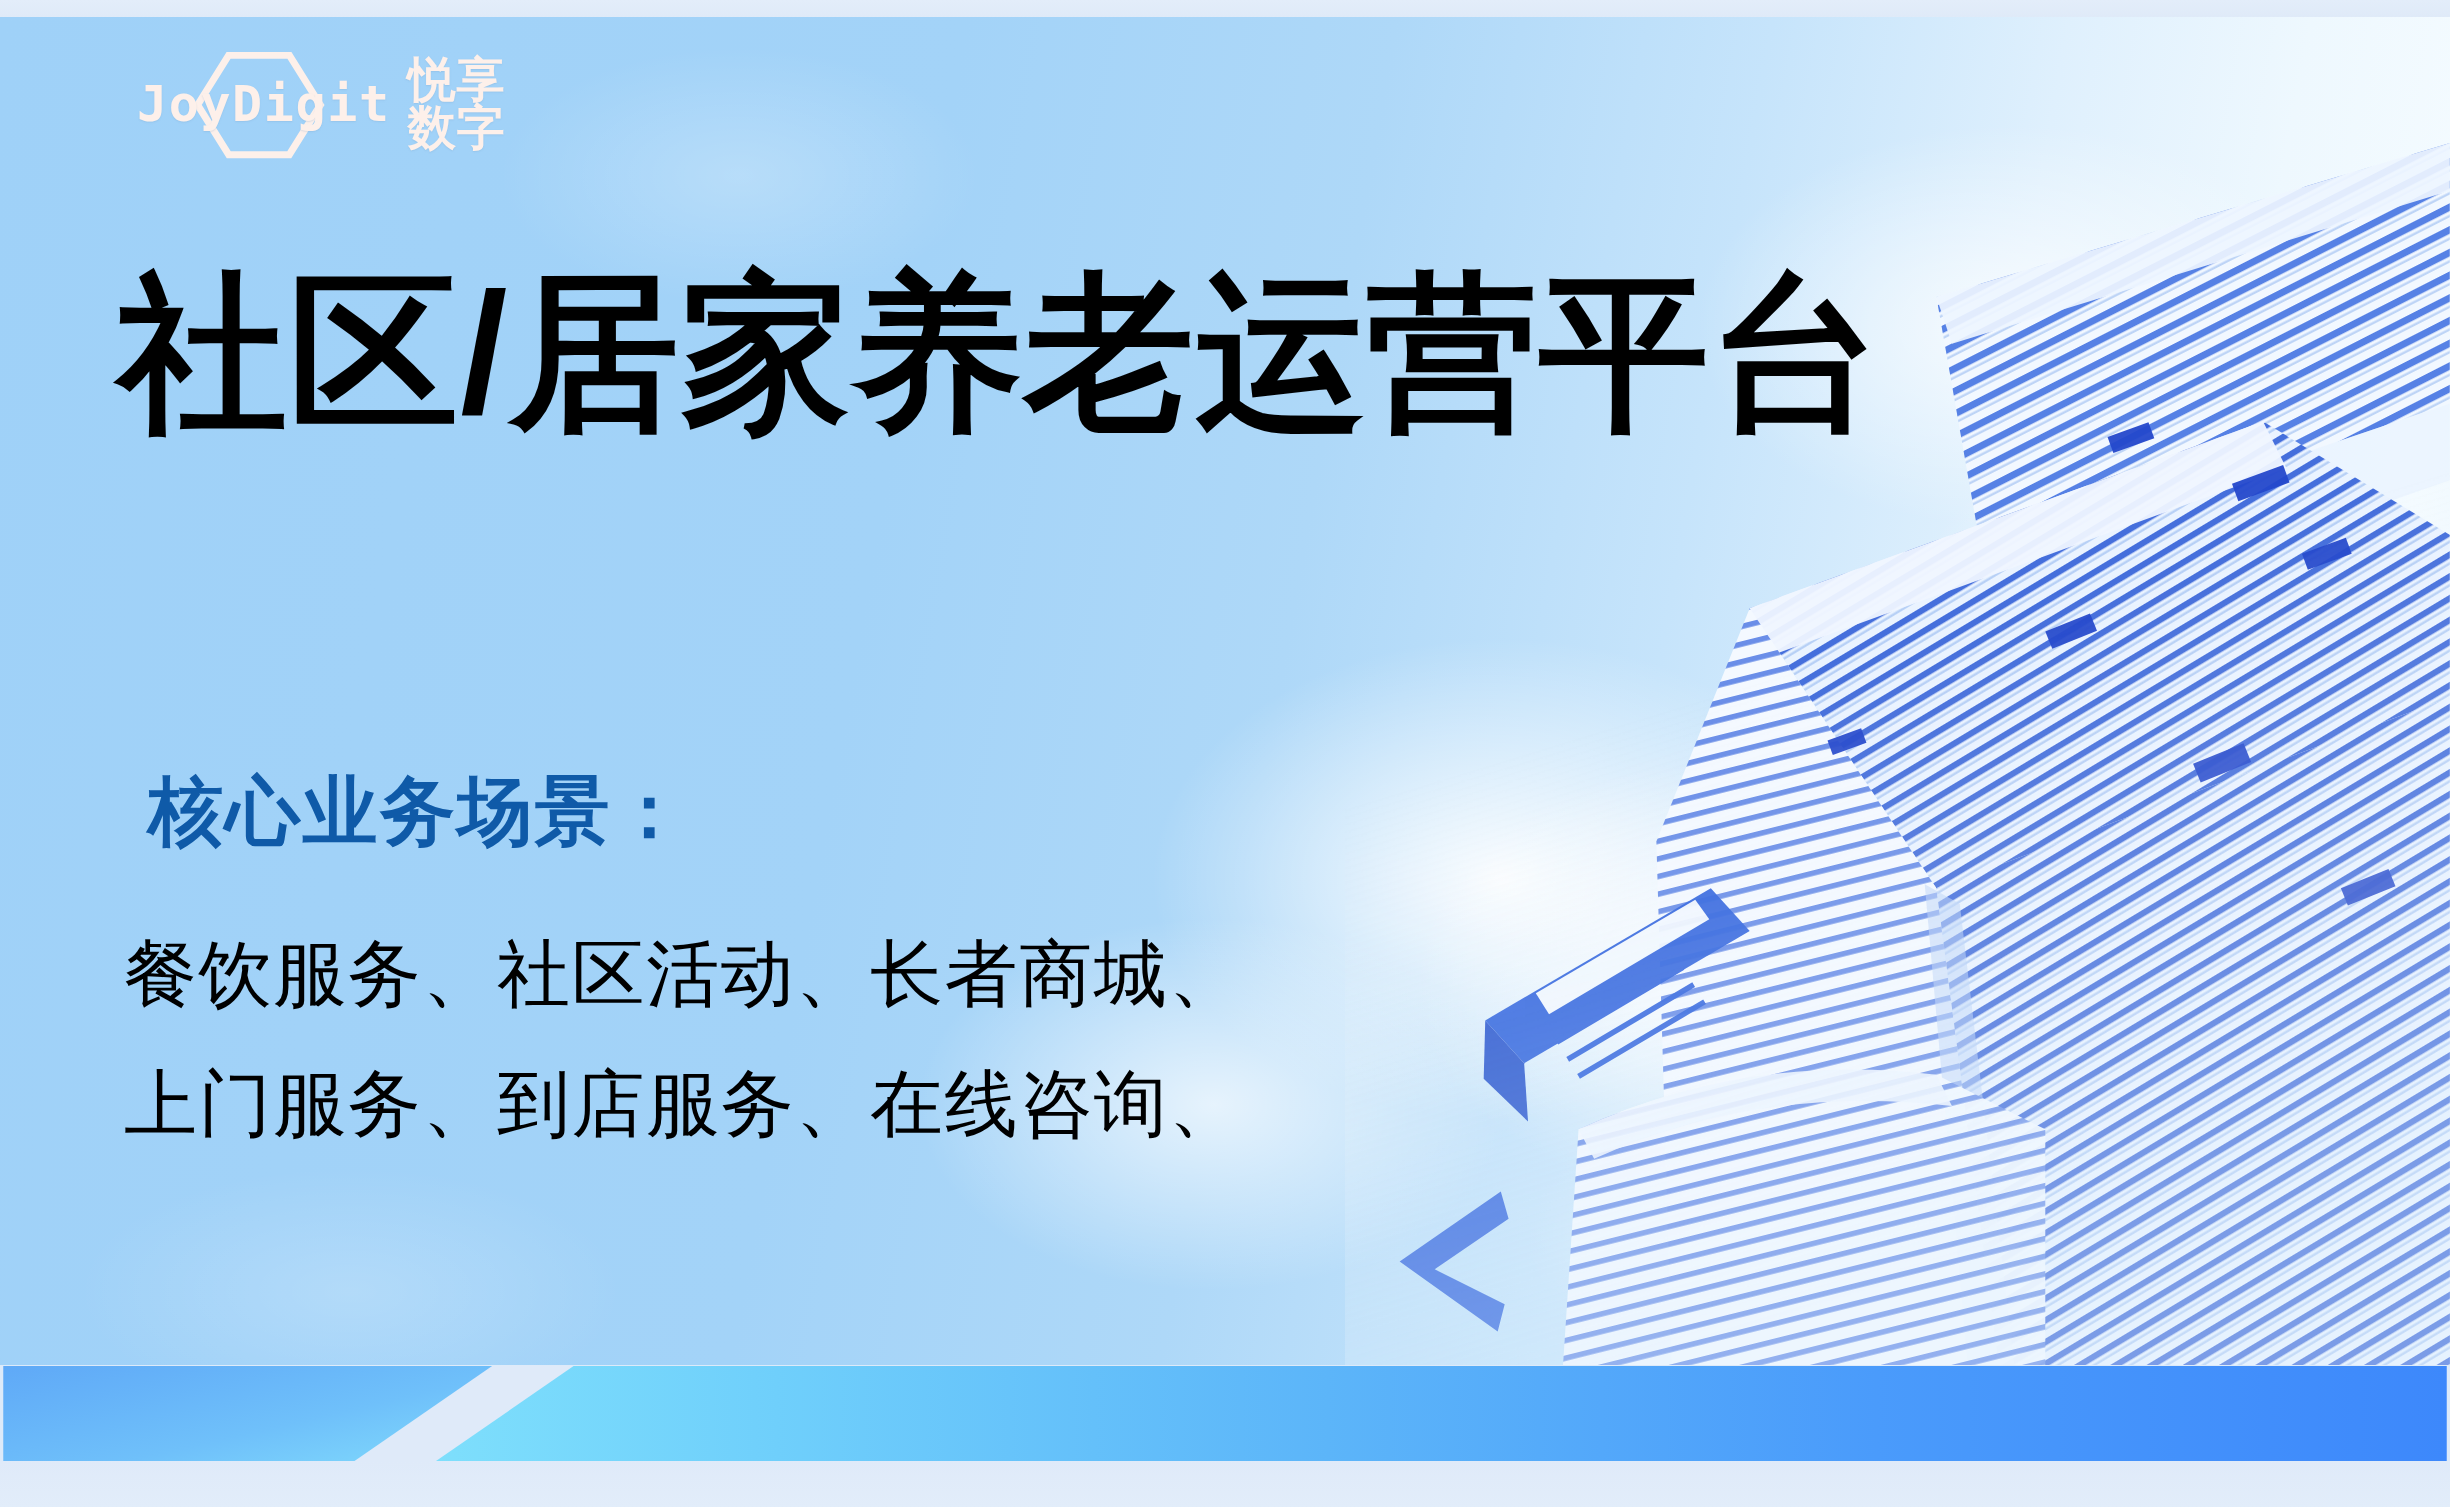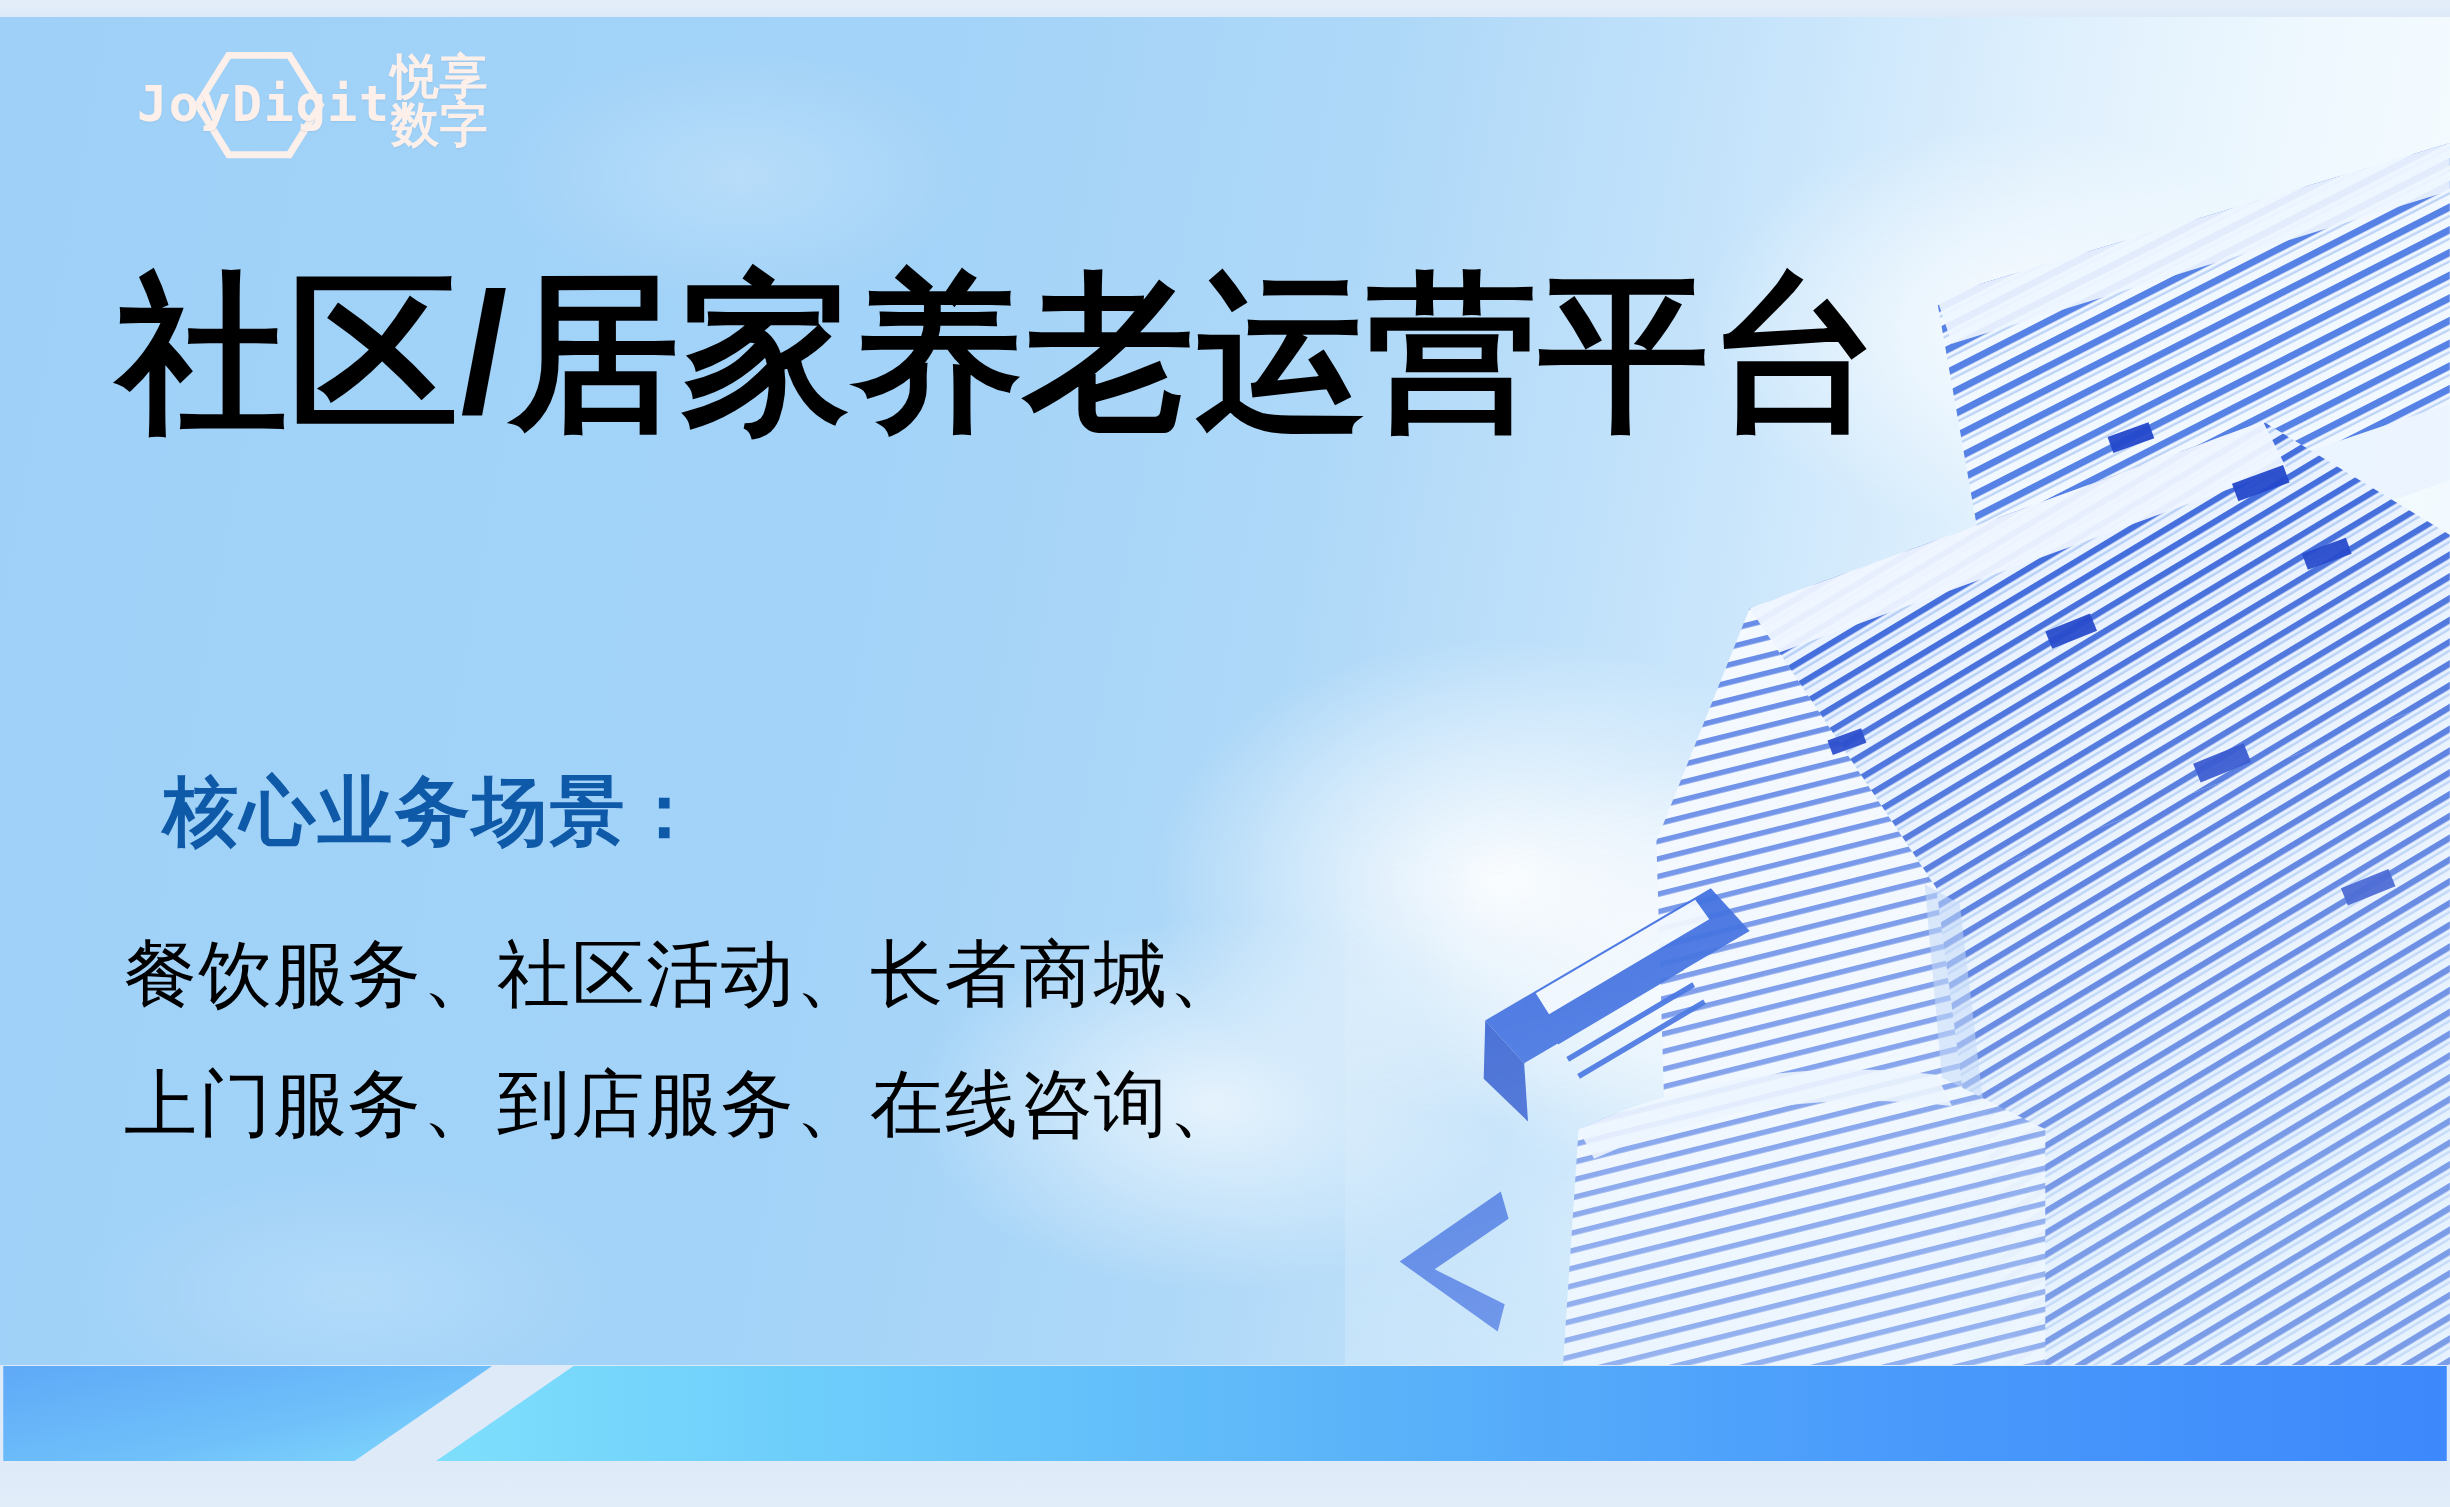--- a/index.html
+++ b/index.html
@@ -105,27 +105,27 @@
   .logo-en {
     font-family: "DejaVu Sans Mono", "Liberation Mono", monospace;
     font-weight: 700;
     font-size: 50px;
     letter-spacing: 1.6px;
     color: #fdf0ea;
     line-height: 1;
     text-shadow: 0 0.8px 1.6px rgba(120,160,200,.25);
   }
   .logo-cn {
-    font-family: Liberation Mono, monospace;
+    font-family: Liberation Serif, serif;
     font-weight: 700;
     font-size: 48px;
     letter-spacing: 0.8px;
     color: #fdf0ea;
     line-height: 1;
-    margin-left: 0;
+    margin-left: 17px;
     text-shadow: 0 0.8px 1.6px rgba(120,160,200,.25);
   }
 
   
   .title {
     position: absolute;
     left: 117px;
     top: 264px;
     z-index: 10;
     font-family: "Liberation Sans", "DejaVu Sans", sans-serif;
@@ -133,21 +133,21 @@
     font-size: 170px;
     line-height: 1.05;
     letter-spacing: 1.6px;
     color: #000000;
     white-space: nowrap;
   }
 
   
   .section-heading {
     position: absolute;
-    left: 163px;
+    left: 148px;
     top: 770px;
     z-index: 10;
     font-family: "Liberation Sans", "DejaVu Sans", sans-serif;
     font-weight: 700;
     font-size: 75px;
     line-height: 1.1;
     letter-spacing: 2.3px;
     color: #0F5AA8;
     white-space: nowrap;
   }

